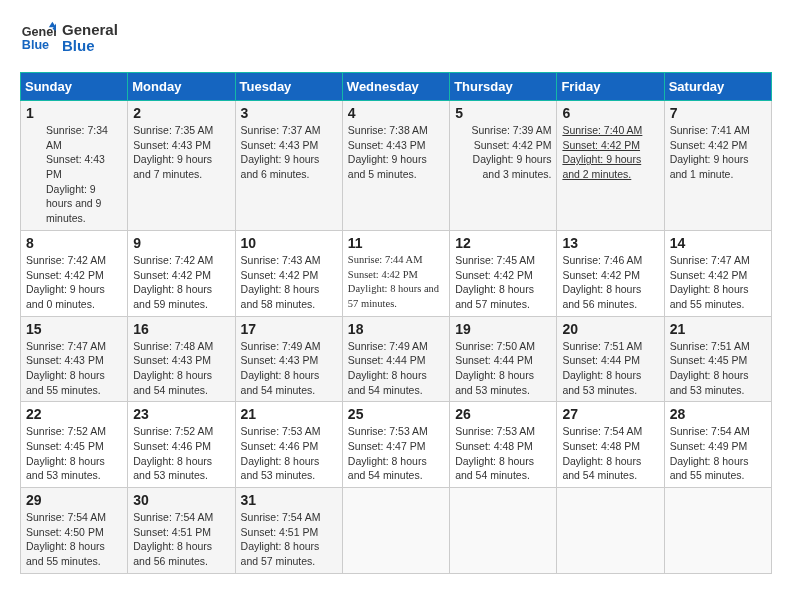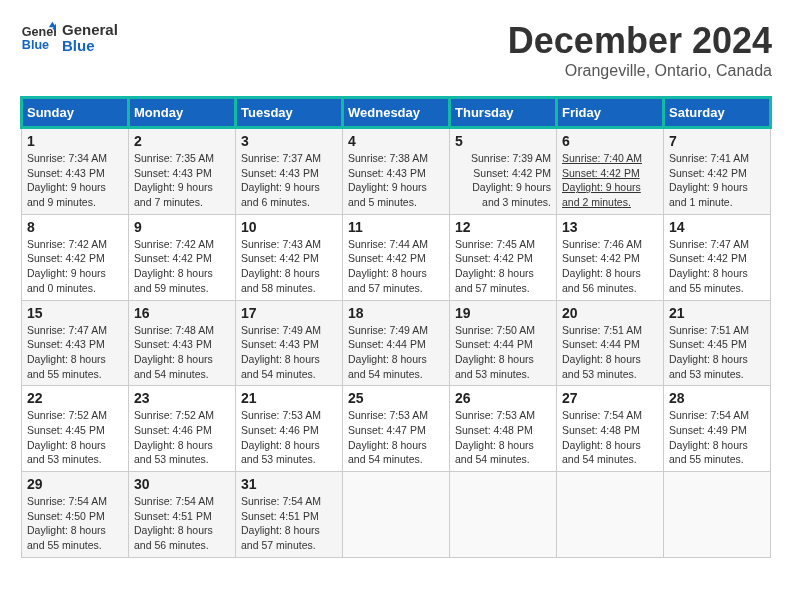--- a/index.html
+++ b/index.html
@@ -42,21 +42,21 @@
       border-collapse: collapse;
       font-size: 11px;
     }
     thead th {
       background-color: #1565c0;
       color: #fff;
       padding: 6px 4px;
       text-align: left;
       font-size: 13px;
       font-weight: bold;
-      border: 3px solid #14b8a6;
+      border: 1px solid #14b8a6;
     }
     tbody td {
       border: 1px solid #ccc;
       padding: 4px 5px;
       vertical-align: top;
       width: calc(100% / 7);
     }
     tbody tr:nth-child(odd) td {
       background-color: #f5f5f5;
     }
@@ -88,43 +88,39 @@
       <text x="2" y="18" font-size="14" font-weight="bold" fill="#333">General</text>
       <text x="2" y="32" font-size="14" font-weight="bold" fill="#1565c0">Blue</text>
       <polygon points="32,8 40,8 36,2" fill="#1565c0"></polygon>
       <polygon points="36,10 40,4 40,12" fill="#1565c0"></polygon>
     </svg>
     <div style="line-height:1.1">
       <div style="font-size:15px;font-weight:bold;color:#333">General</div>
       <div style="font-size:15px;font-weight:bold;color:#1565c0">Blue</div>
     </div>
   </div>
-  <div class="title-block">
-    <div class="month-title">December 2024</div>
-    <div class="location">Orangeville, Ontario, Canada</div>
-  </div>
 </div>
 
 <table>
   <thead>
     <tr>
     <th>Sunday</th>
         <th>Monday</th>
         <th>Tuesday</th>
         <th>Wednesday</th>
         <th>Thursday</th>
         <th>Friday</th>
         <th>Saturday</th>
       </tr>
   </thead>
   <tbody id="calendar-body">
   <tr>
         <td>
           <span class="day-number">1</span>
-          <div class="day-info" style="white-space: pre-line;">Sunrise: 7:34 AM
+          <div class="day-info" style="white-space: pre-line; margin-left: 20px;">Sunrise: 7:34 AM
 Sunset: 4:43 PM
 Daylight: 9 hours and 9 minutes.</div>
         </td>
         <td>
           <span class="day-number">2</span>
           <div class="day-info" style="white-space: pre-line;">Sunrise: 7:35 AM
 Sunset: 4:43 PM
 Daylight: 9 hours and 7 minutes.</div>
         </td>
         <td>
@@ -172,21 +168,21 @@
 Daylight: 8 hours and 59 minutes.</div>
         </td>
         <td>
           <span class="day-number">10</span>
           <div class="day-info" style="white-space: pre-line;">Sunrise: 7:43 AM
 Sunset: 4:42 PM
 Daylight: 8 hours and 58 minutes.</div>
         </td>
         <td>
           <span class="day-number">11</span>
-          <div class="day-info" style="white-space: pre-line;">Sunrise: 7:44 AM
+          <div class="day-info" style="white-space: pre-line; font-family: Liberation Serif, serif;">Sunrise: 7:44 AM
 Sunset: 4:42 PM
 Daylight: 8 hours and 57 minutes.</div>
         </td>
         <td>
           <span class="day-number">12</span>
           <div class="day-info" style="white-space: pre-line;">Sunrise: 7:45 AM
 Sunset: 4:42 PM
 Daylight: 8 hours and 57 minutes.</div>
         </td>
         <td>

